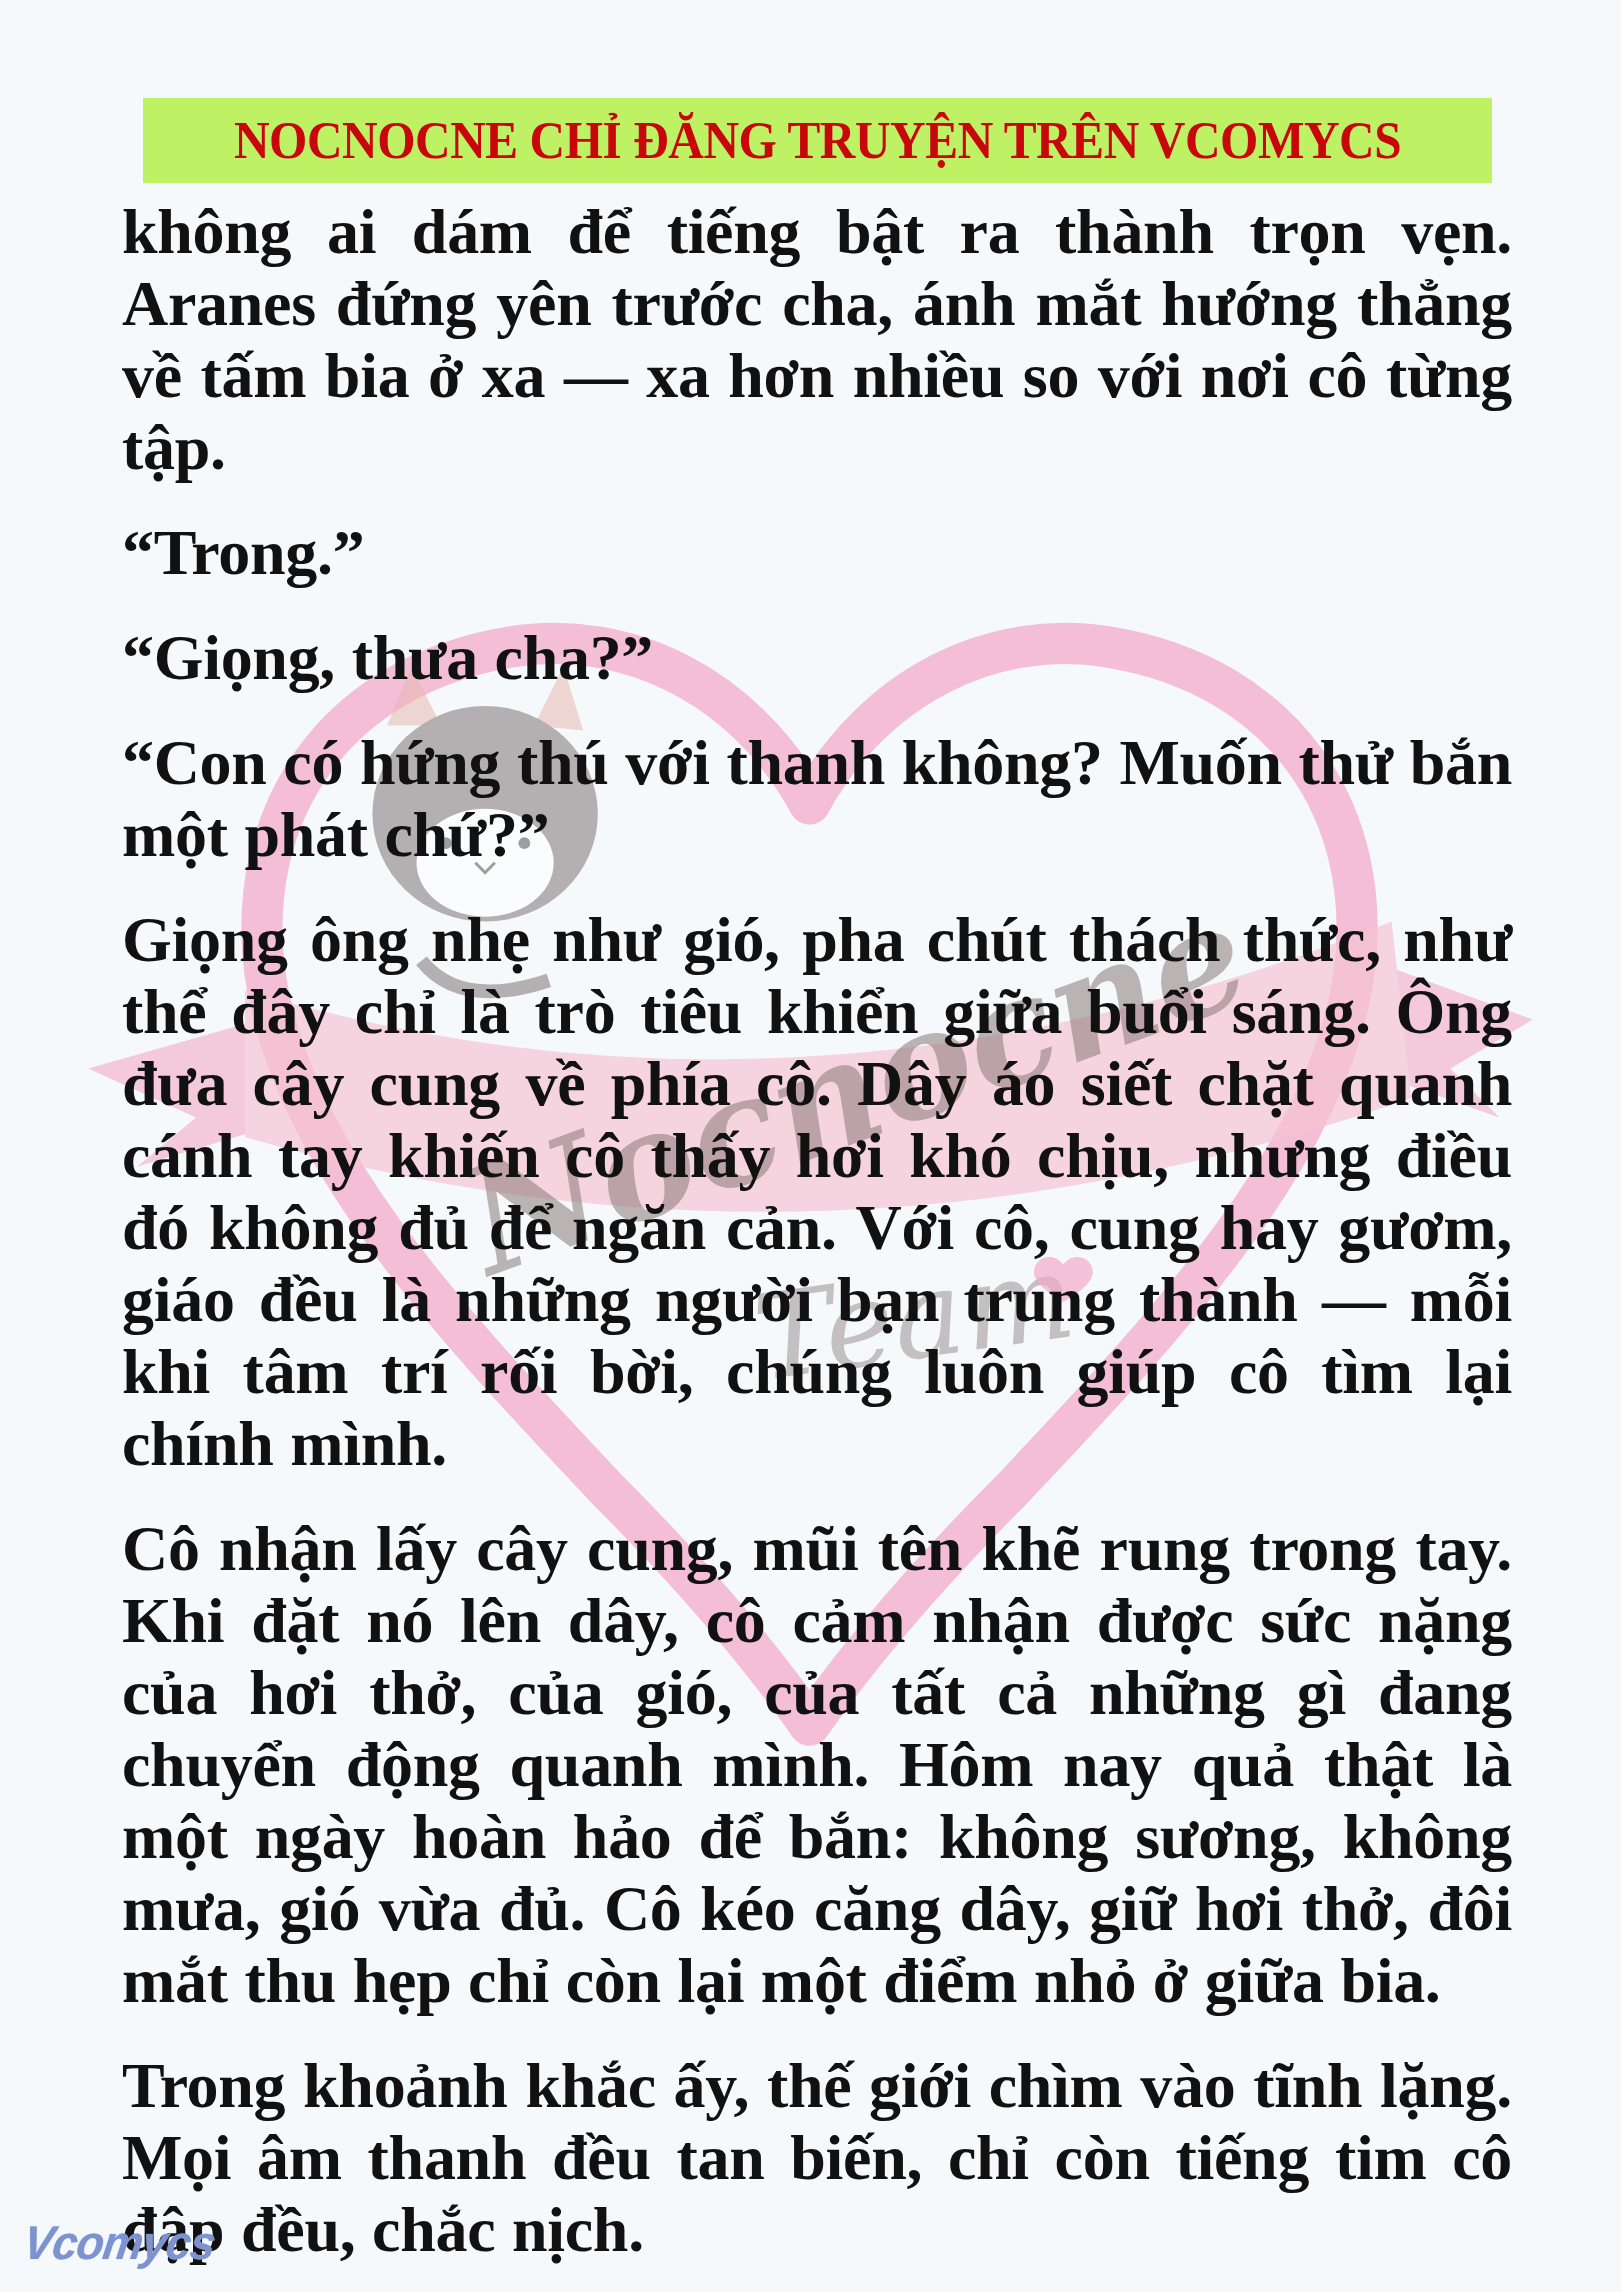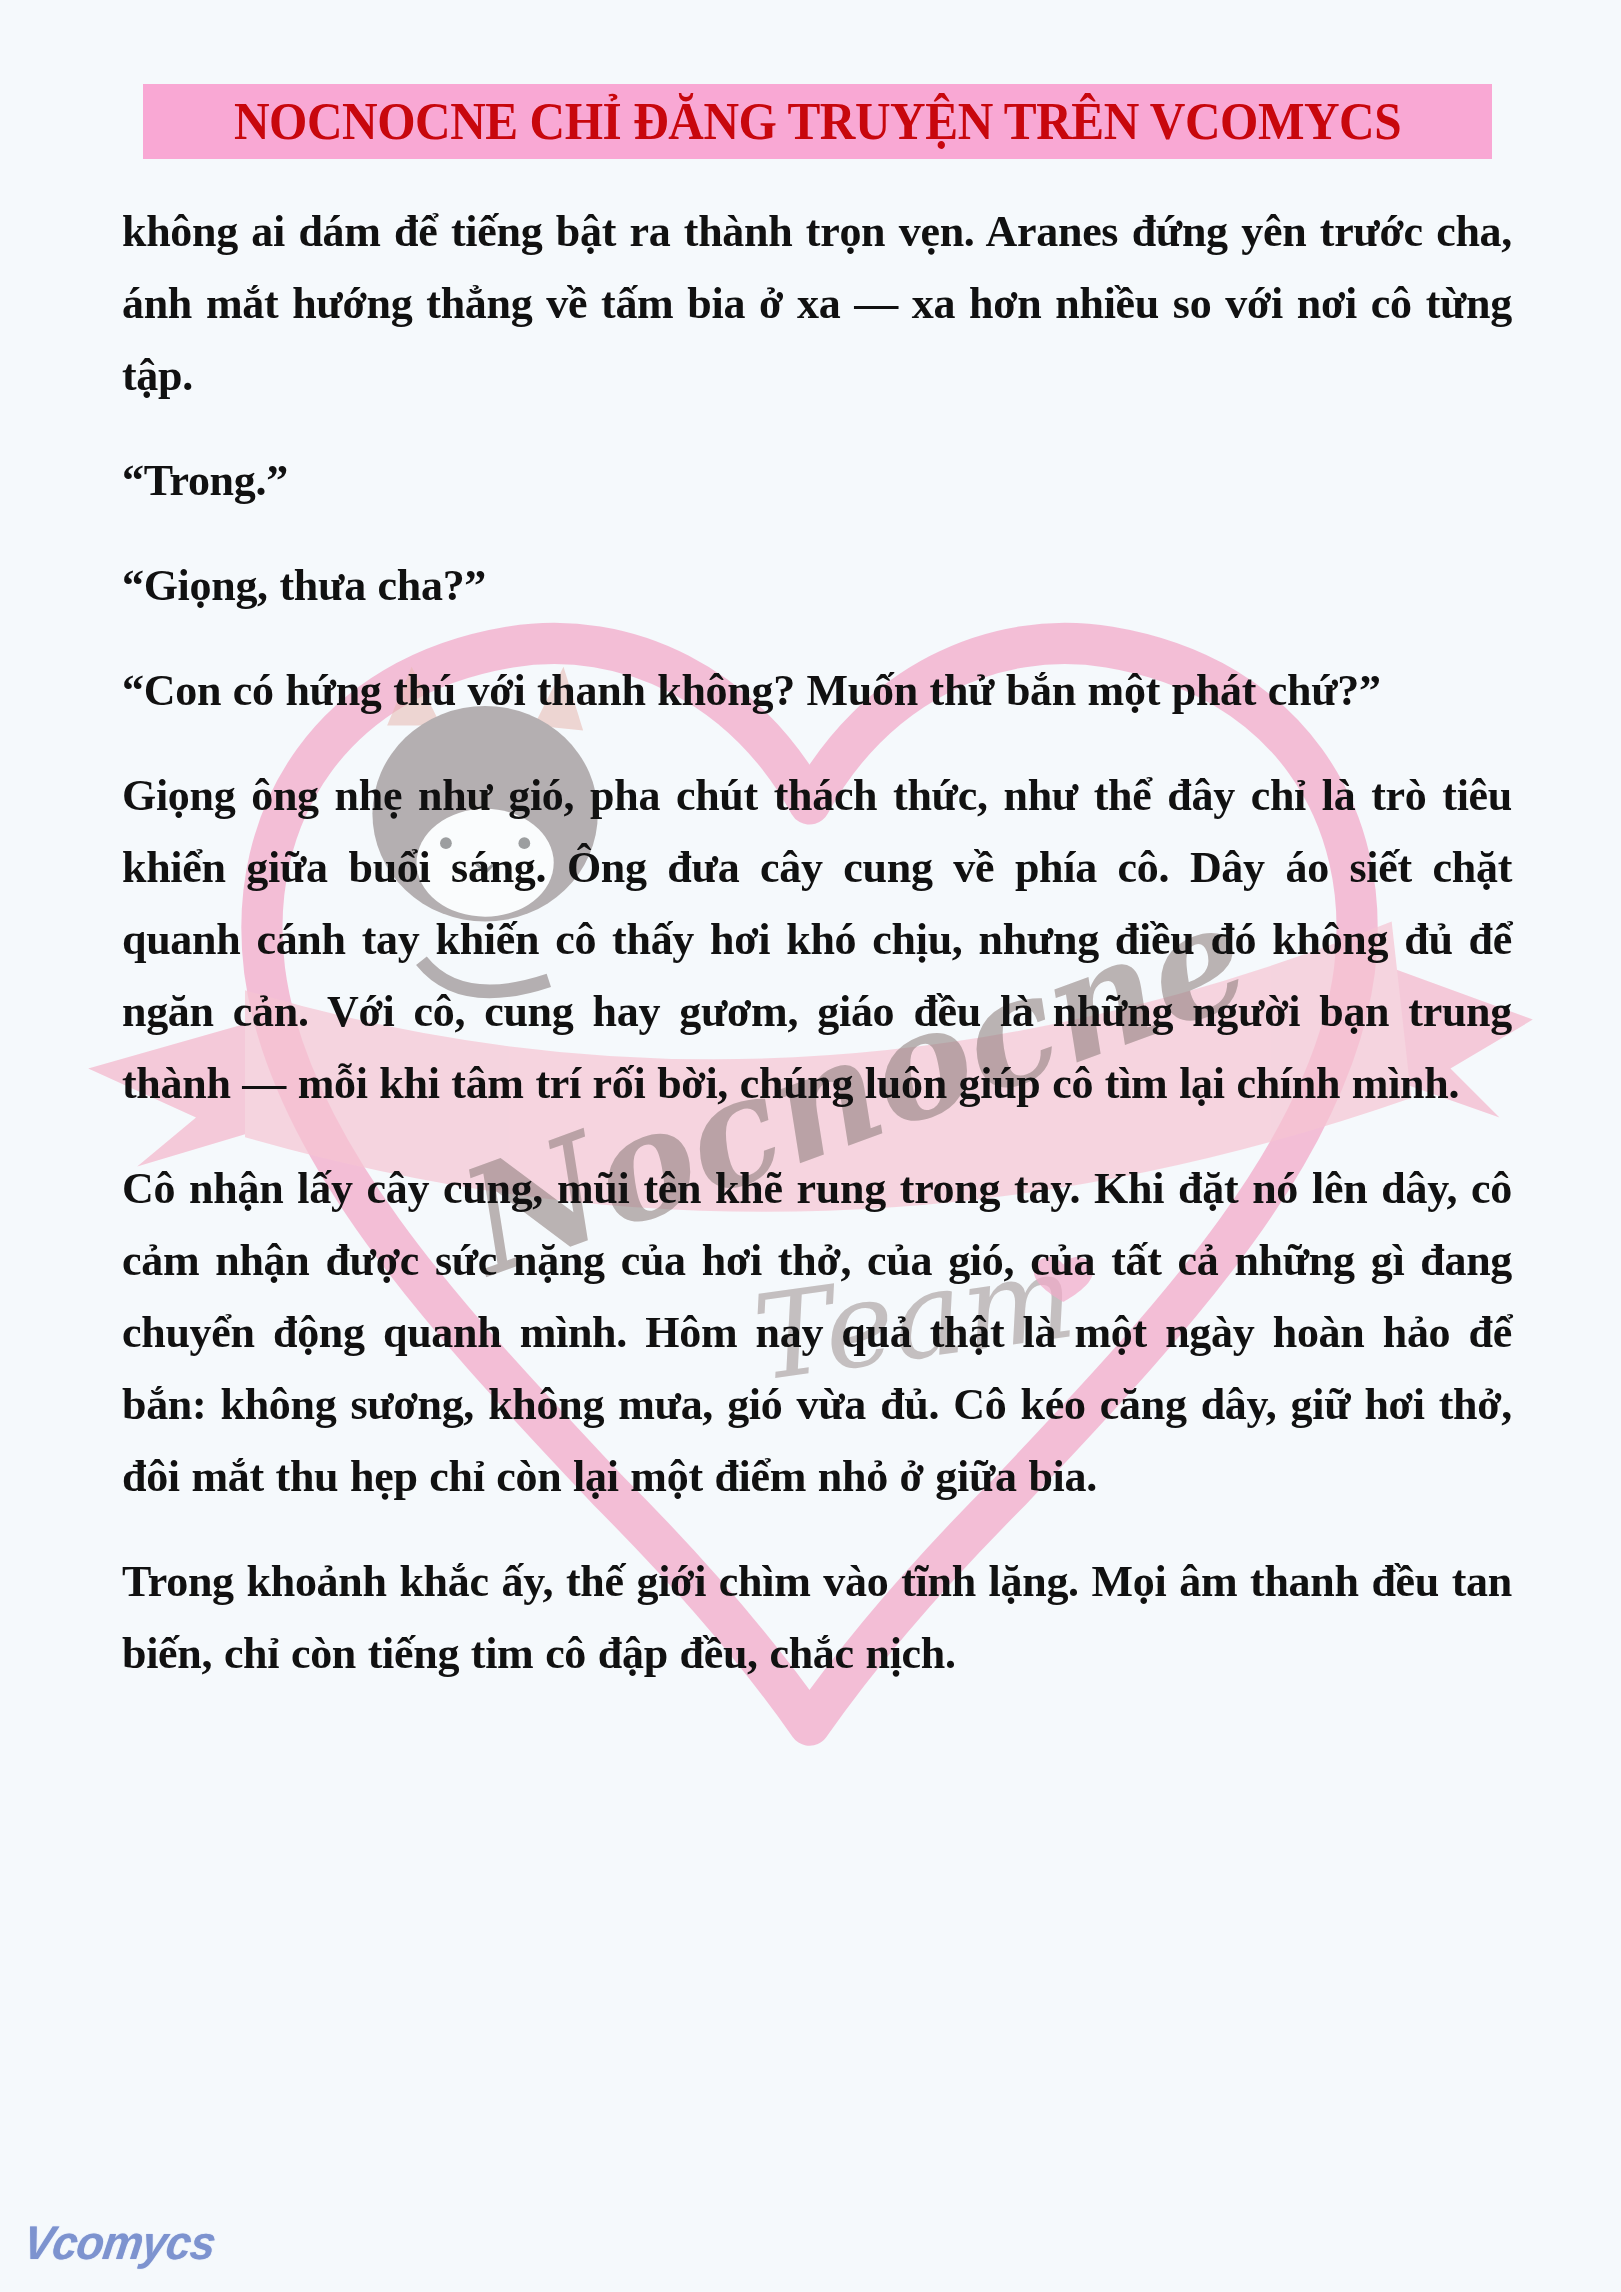--- a/index.html
+++ b/index.html
@@ -19,24 +19,24 @@
       left: 0;
       top: 0;
       width: 1621px;
       height: 2293px;
       pointer-events: none;
       z-index: 0;
     }
     .banner {
       position: absolute;
       left: 143px;
-      top: 84px;
+      top: 98px;
       width: 1349px;
-      height: 75px;
-      background: #f9a8d4;
+      height: 85px;
+      background: #bef264;
       z-index: 2;
       display: flex;
       align-items: center;
       justify-content: center;
     }
     .banner-text {
       font-family: "Liberation Serif", "DejaVu Serif", serif;
       font-weight: bold;
       font-size: 53px;
       letter-spacing: -0.5px;
@@ -47,21 +47,21 @@
     }
     .content {
       position: absolute;
       left: 122px;
       top: 196px;
       width: 1390px;
       z-index: 2;
       color: #111;
     }
     .para {
-      font-size: 44px;
+      font-size: 64px;
       line-height: 72px;
       margin: 0 0 33px 0;
       text-align: justify;
       text-align-last: left;
       font-weight: bold;
       letter-spacing: -0.3px;
       word-spacing: 1px;
       font-family: Liberation Serif, serif;
     }
     .para.short {

